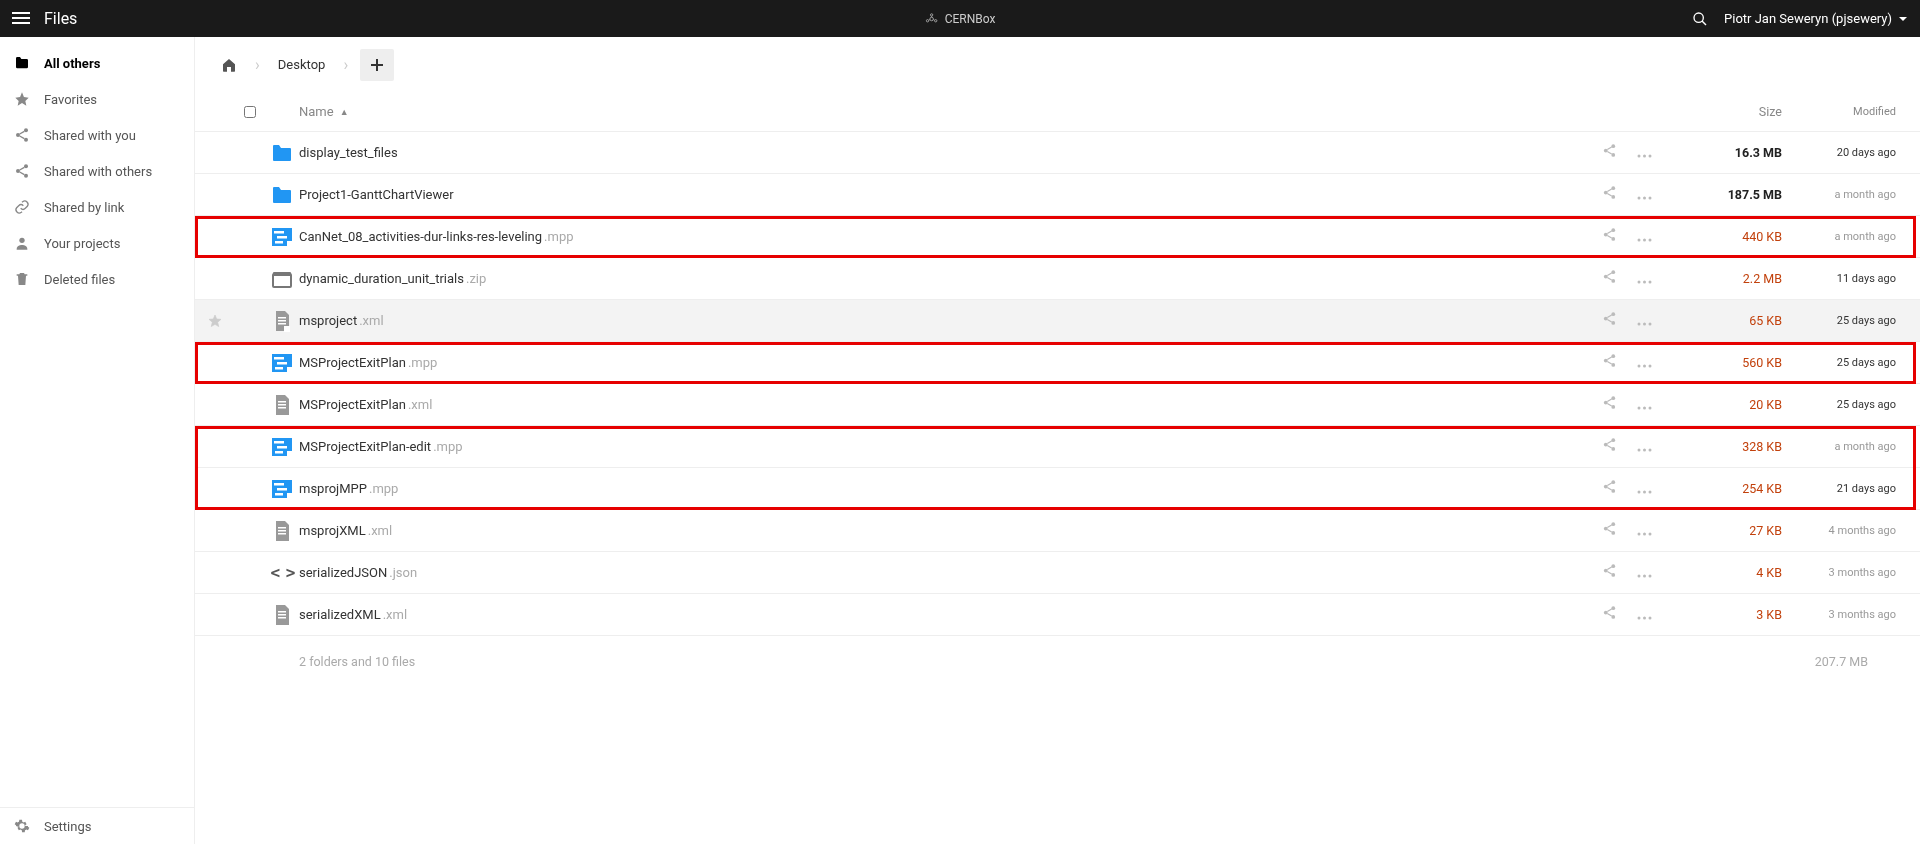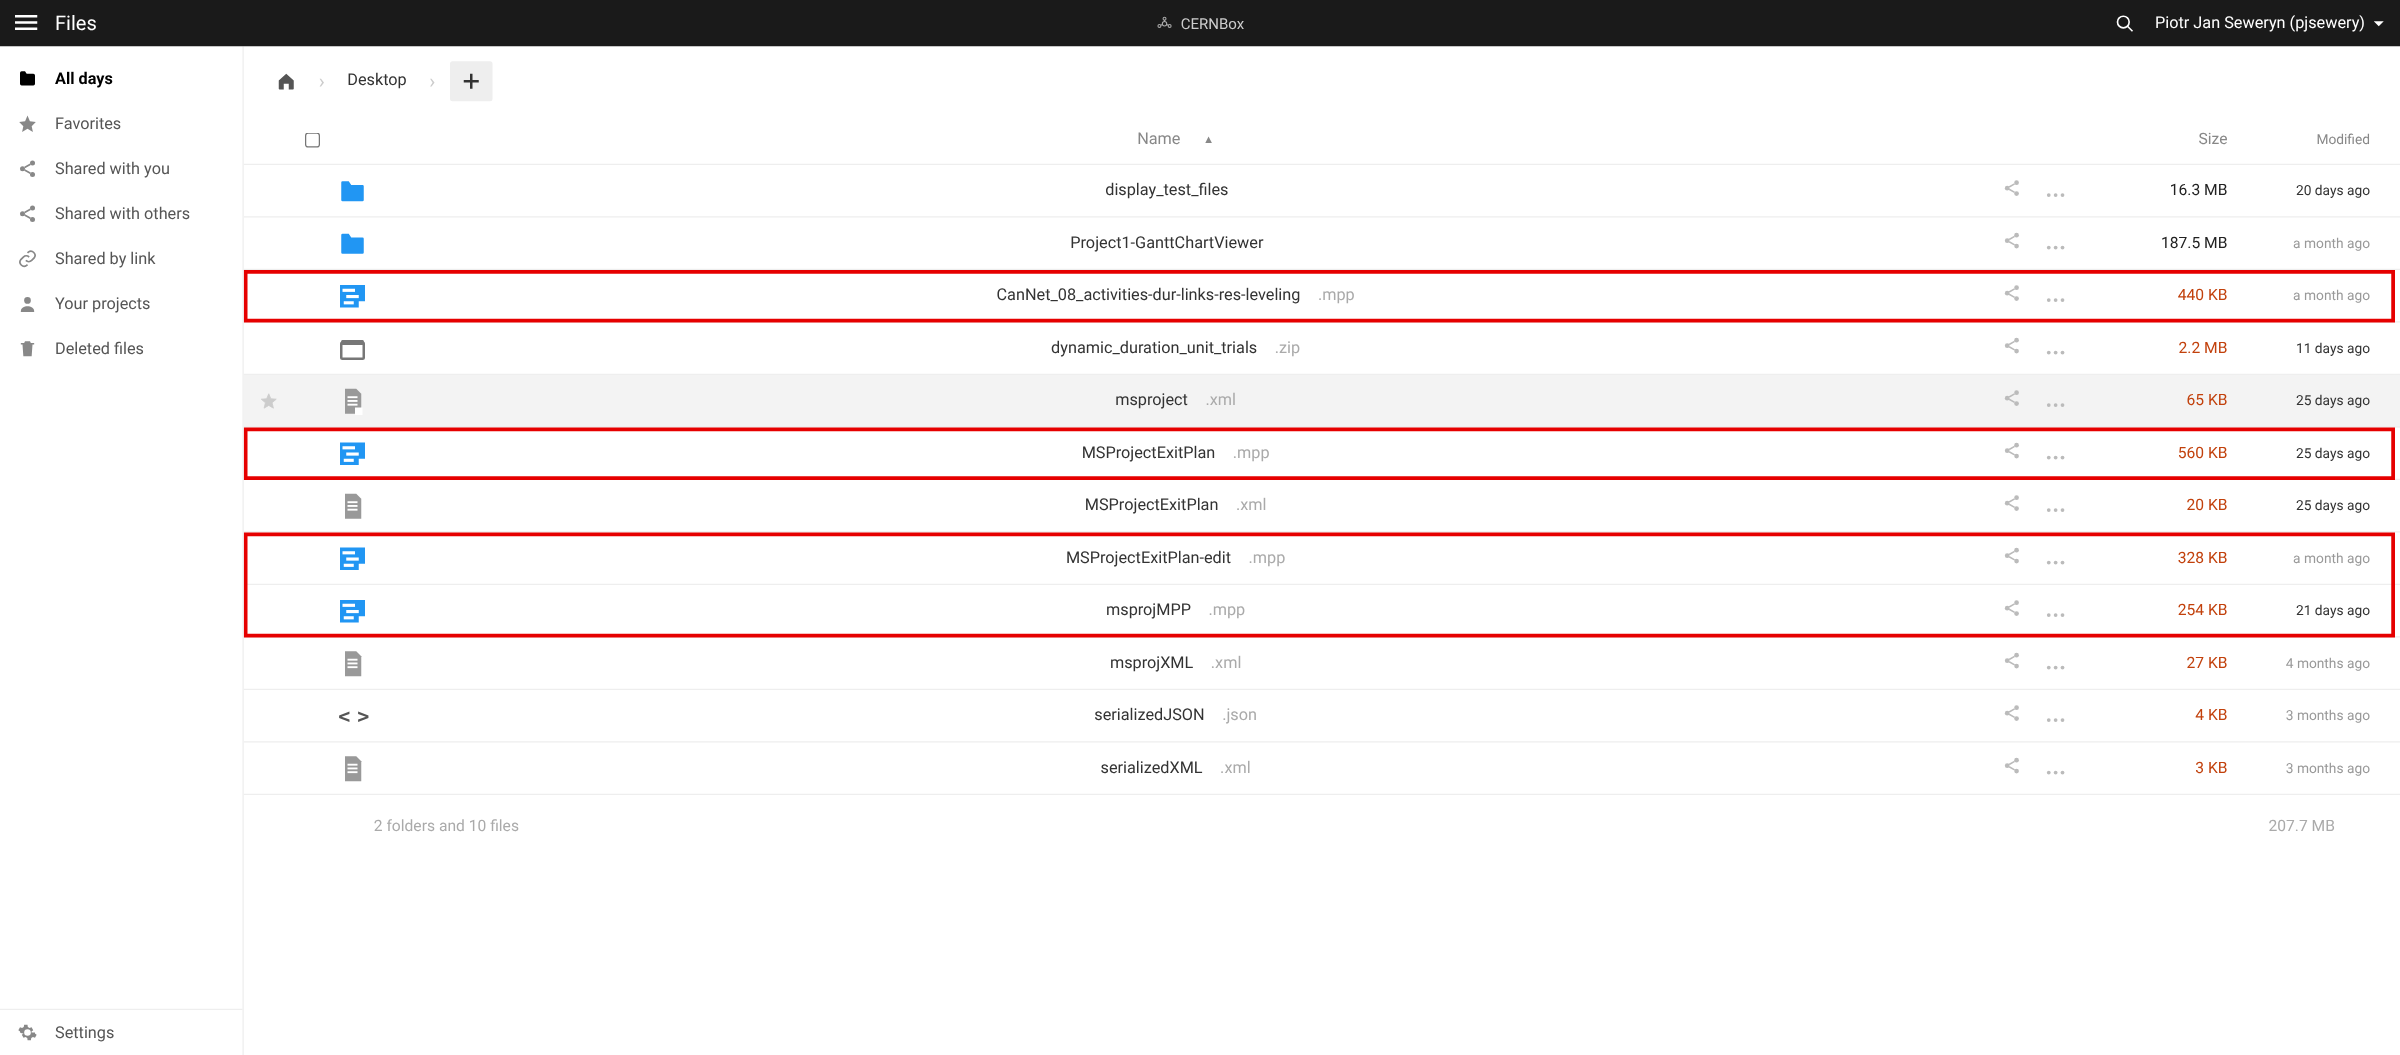--- a/index.html
+++ b/index.html
@@ -34,28 +34,28 @@
 .new-btn { background: #eee; width: 34px; height: 32px; display: flex; align-items: center; justify-content: center; border-radius: 2px; cursor: pointer; margin-left: 6px; }
 
 
 .ftable { width: 100%; }
 .thead, .trow { display: flex; align-items: center; border-bottom: 1px solid #eee; }
 .thead { color: #888; font-size: 12px; height: 40px; padding-right: 18px; }
 .trow { height: 42px; padding-right: 18px; position: relative; }
 .col-star { width: 40px; display: flex; align-items: center; justify-content: center; }
 .col-check { width: 30px; display: flex; align-items: center; justify-content: center; }
 .col-icon { width: 34px; display: flex; align-items: center; justify-content: center; }
-.col-name { flex: 1; font-size: 13px; color: #333; display: flex; align-items: center; gap: 14px; justify-content: center; }
+.col-name { flex: 1; font-size: 13px; color: #333; display: flex; align-items: center; gap: 2px; }
 .col-name .ext { color: #aaa; }
 .col-actions { width: 90px; display: flex; align-items: center; justify-content: center; gap: 20px; }
 .col-size { width: 110px; text-align: right; font-size: 12.5px; }
 .col-mod { width: 120px; text-align: right; font-size: 11px; padding-right: 6px; }
 .thead .col-name { color: #888; }
 .size-dim { color: #c2410c; }
-.size-bold { color: #222; font-weight: 400; }
+.size-bold { color: #222; font-weight: 700; }
 .mod-dim { color: #999; }
 .mod-strong { color: #333; }
 .action-icon { color: #bbb; cursor: pointer; }
 
 .highlight-box { position: absolute; border: 3px solid #e60000; pointer-events: none; z-index: 5; }
 
 .file-ico { width: 24px; height: 24px; }
 .folder-svg { fill: #2196f3; }
 .code-ico { font-family: monospace; font-weight: bold; font-size: 16px; color: #555; letter-spacing: -2px; }
 
@@ -118,21 +118,21 @@
   <div class="body">
 
     <div class="sidebar">
       <div class="side-nav" id="side-nav">
           <div class="side-item active">
             <span class="sicon">
               <svg width="16" height="16" viewBox="0 0 24 24" fill="currentColor">
                 <path d="M3 5a2 2 0 012-2h4l2 3h8a2 2 0 012 2v10a2 2 0 01-2 2H5a2 2 0 01-2-2V5z"></path>
               </svg>
             </span>
-            <span>All days</span>
+            <span>All others</span>
           </div>
           <div class="side-item">
             <span class="sicon">
               <svg width="16" height="16" viewBox="0 0 24 24" fill="currentColor">
                 <path d="M12 2l2.9 6.9L22 10l-5 4.9 1.5 7.1L12 18l-6.5 4 1.5-7.1L2 10l7.1-1.1L12 2z"></path>
               </svg>
             </span>
             <span>Favorites</span>
           </div>
           <div class="side-item">

